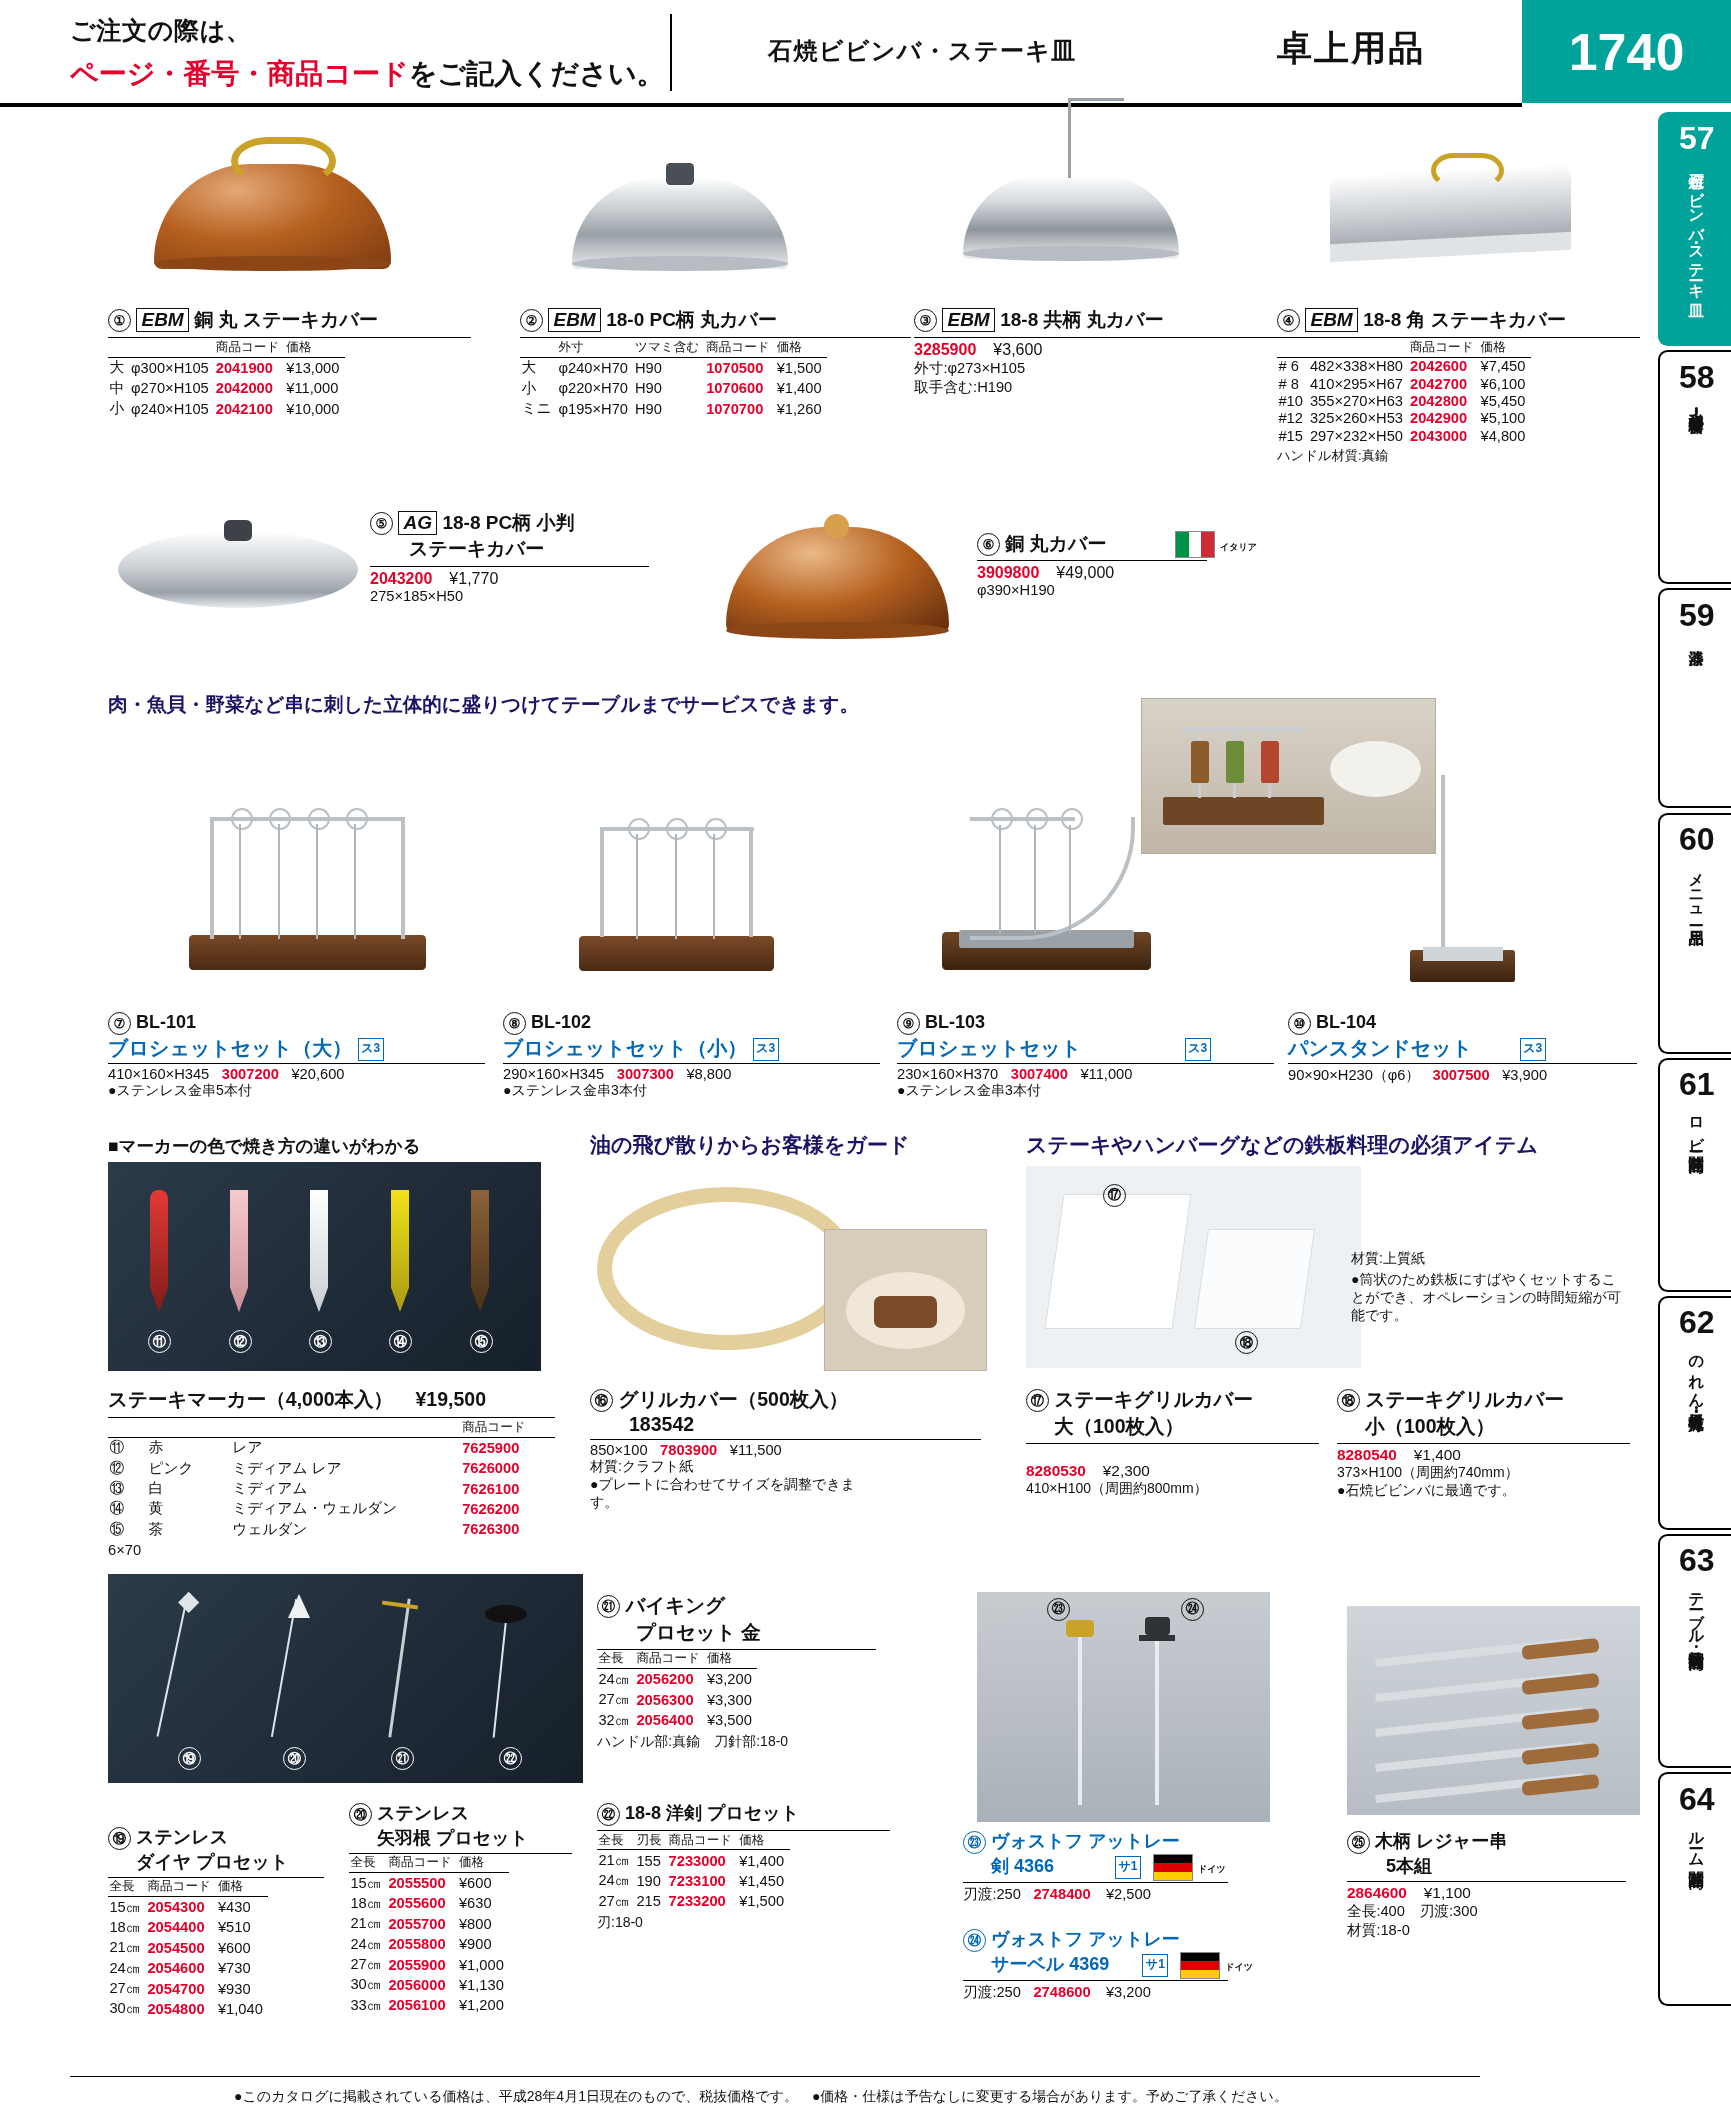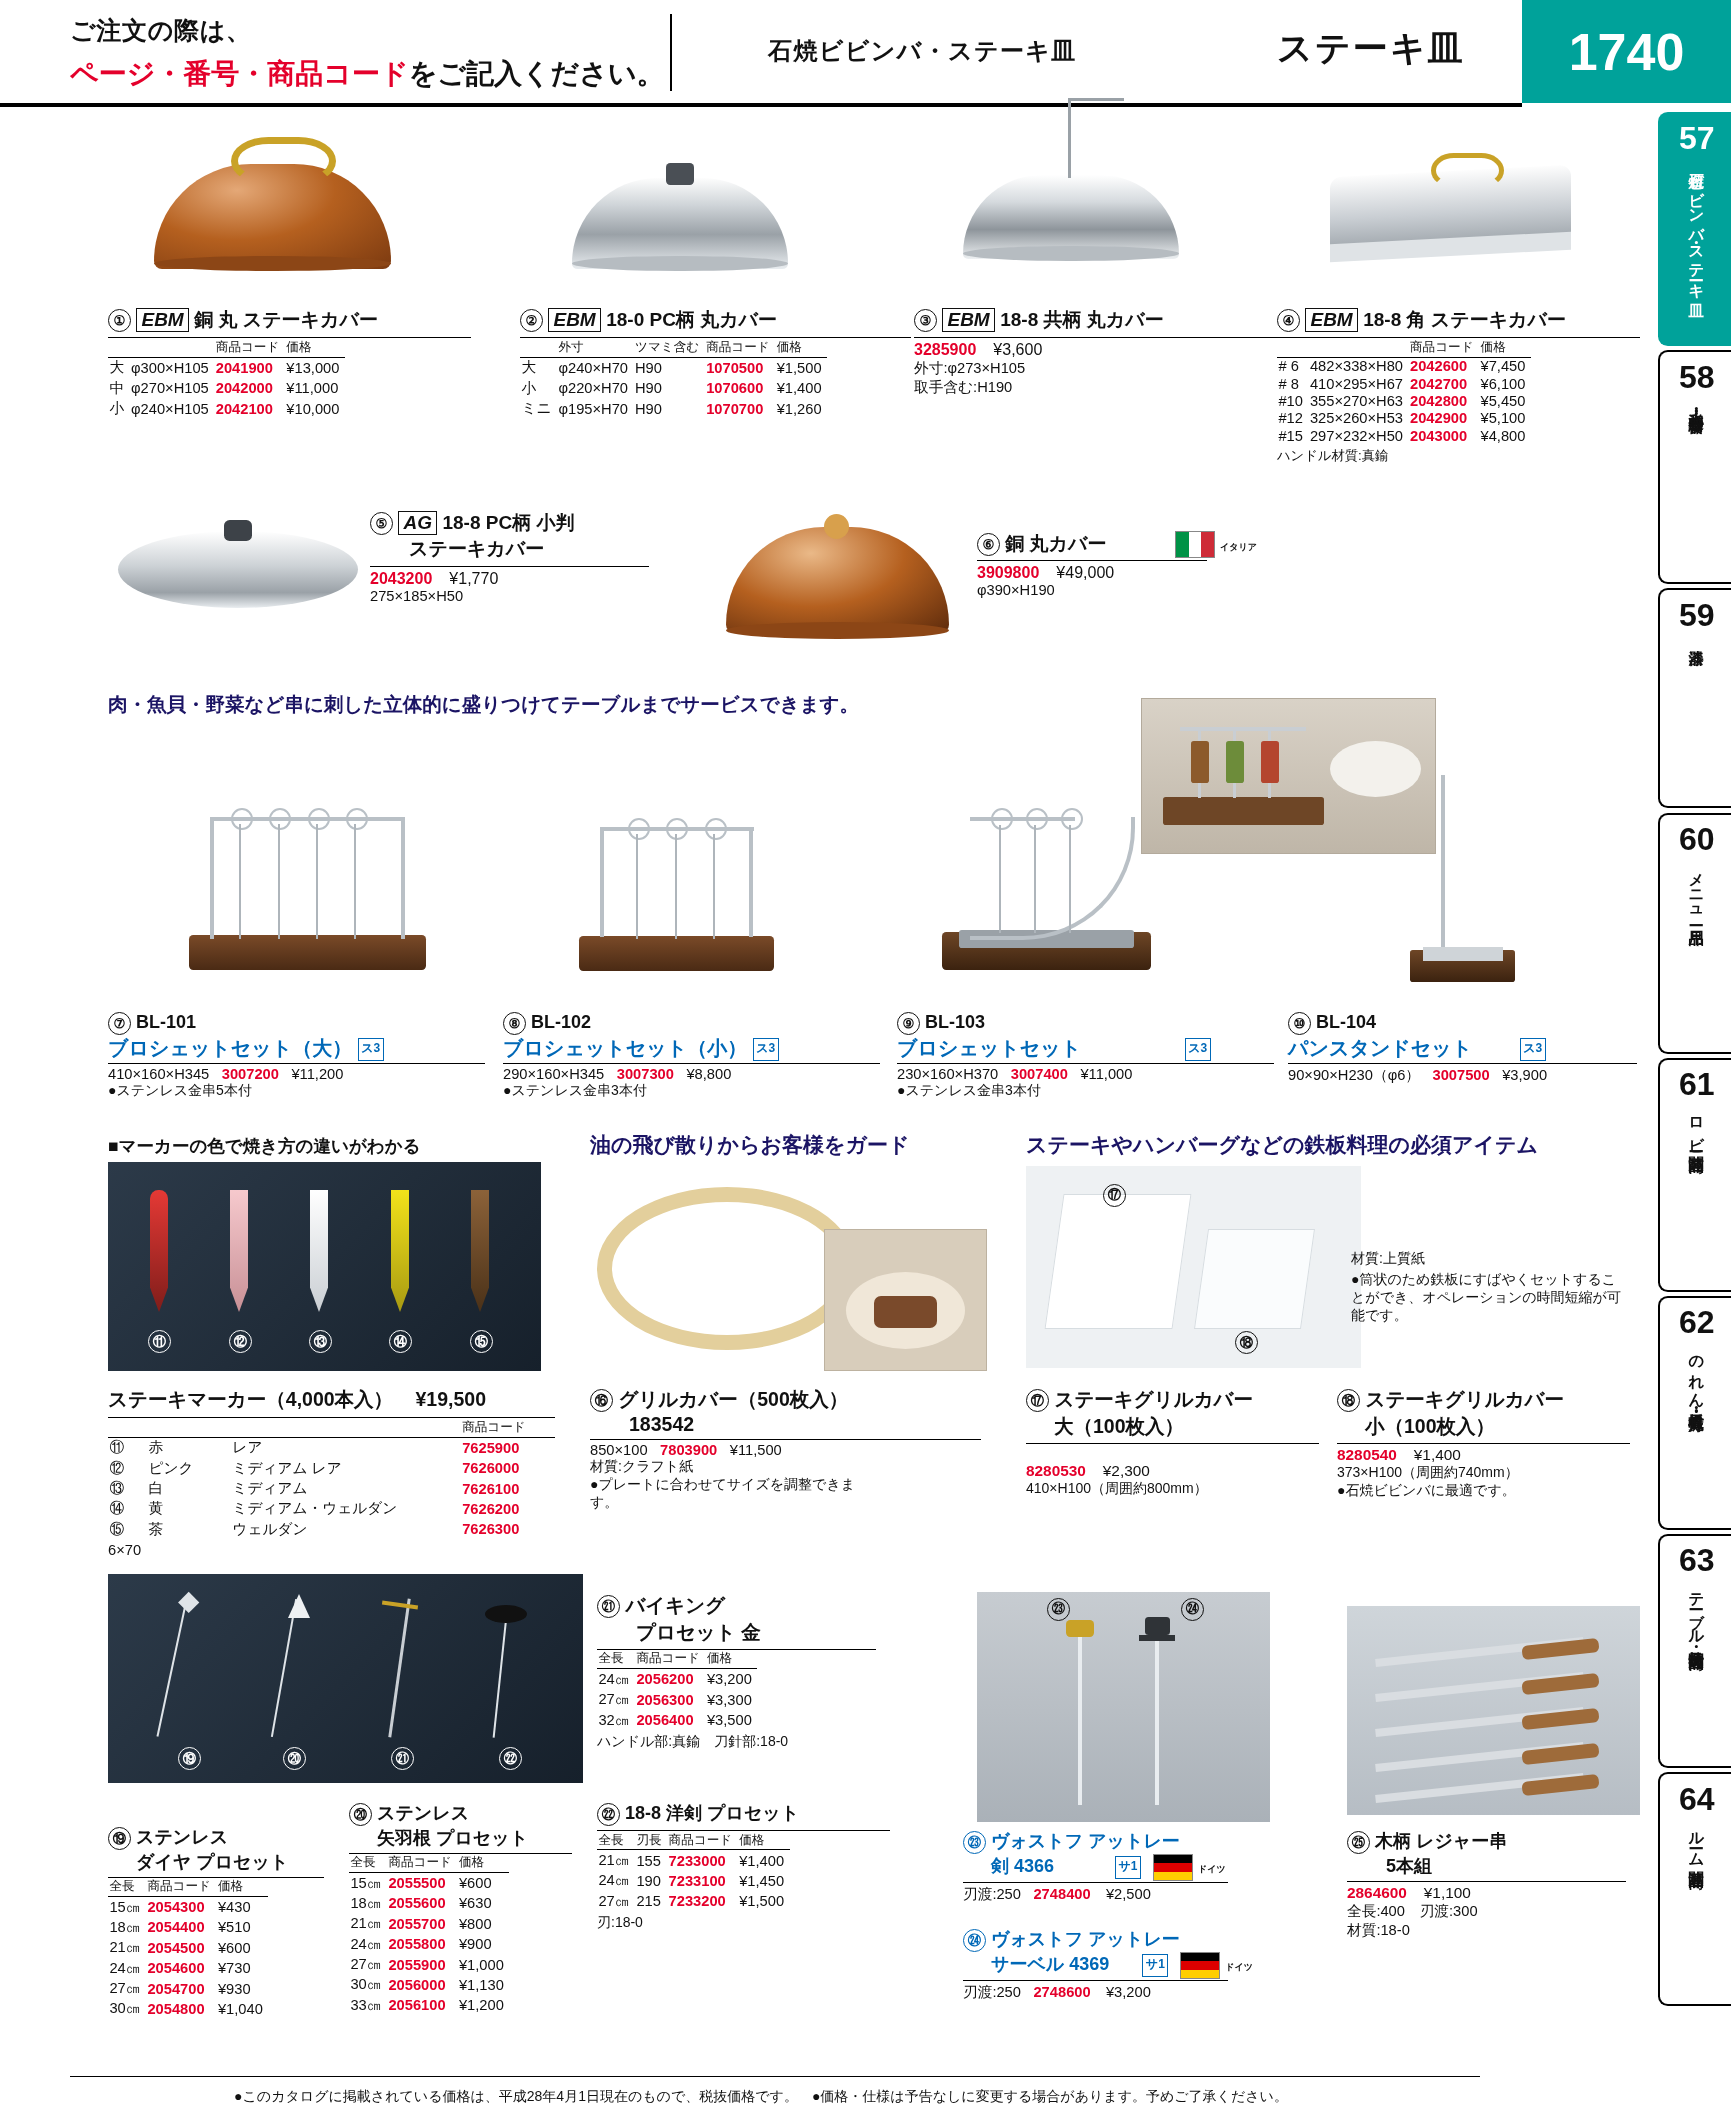--- a/index.html
+++ b/index.html
@@ -57,21 +57,21 @@
 <div class="page">
 
   <div class="hdr">
     <div class="hdr-left">
       <div class="l1">ご注文の際は、</div>
       <div class="l2">
         <span class="red">ページ・番号・商品コード</span><span>をご記入ください。</span>
       </div>
     </div>
     <div class="hdr-center">石焼ビビンバ・ステーキ皿</div>
-    <div class="hdr-cat">ステーキ皿</div>
+    <div class="hdr-cat">卓上用品</div>
     <div class="hdr-num">1740</div>
     <div class="hdr-rule"></div>
   </div>
 
   <div class="rail">
     <div class="tab active" style="height:209px">
       <div class="tn">57</div>
       <div class="tl">石焼ビビンバ・ステーキ皿</div>
     </div>
     <div class="tab" style="height:209px">
@@ -380,21 +380,21 @@
       <span>BL-101</span>
     </div>
     <div style="font-size:20px;font-weight:bold;color:#0068b7;">
       <span>ブロシェットセット（大）</span>
       <span class="badge-tri">ス3</span>
     </div>
     <div style="border-top:1.4px solid #000;margin-top:1.4px;width:377px;"></div>
     <div style="font-size:14.7px;margin-top:2.1px;">
       <span>410×160×H345</span>
       <span class="code" style="margin-left:8.4px;">3007200</span>
-      <span style="margin-left:8.4px;">¥11,200</span>
+      <span style="margin-left:8.4px;">¥20,600</span>
     </div>
     <div style="font-size:14px;">●ステンレス金串5本付</div>
   </div>
 
   <div class="abs" style="left:503px;top:1012px;width:391px;">
     <div style="font-size:18px;font-weight:bold;">
       <span class="num-circ">⑧</span>
       <span>BL-102</span>
     </div>
     <div style="font-size:20px;font-weight:bold;color:#0068b7;">

